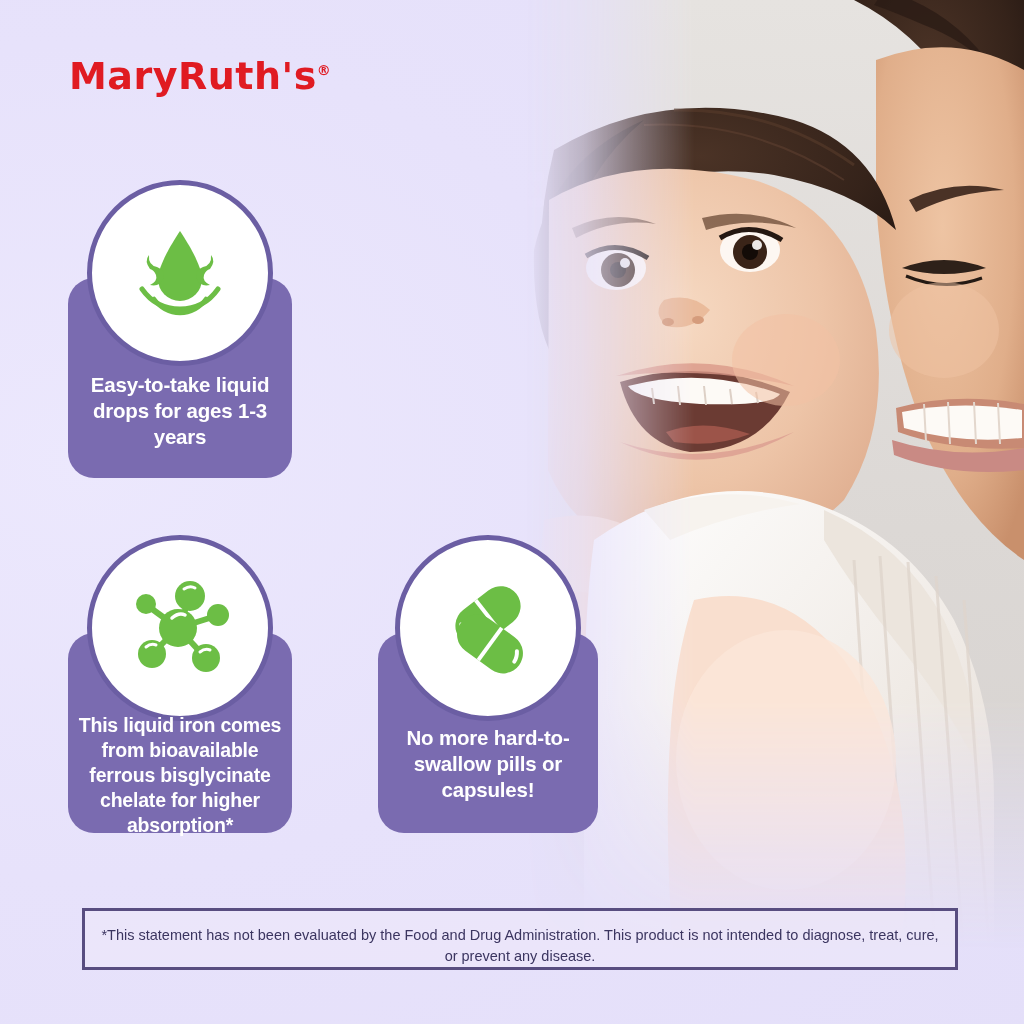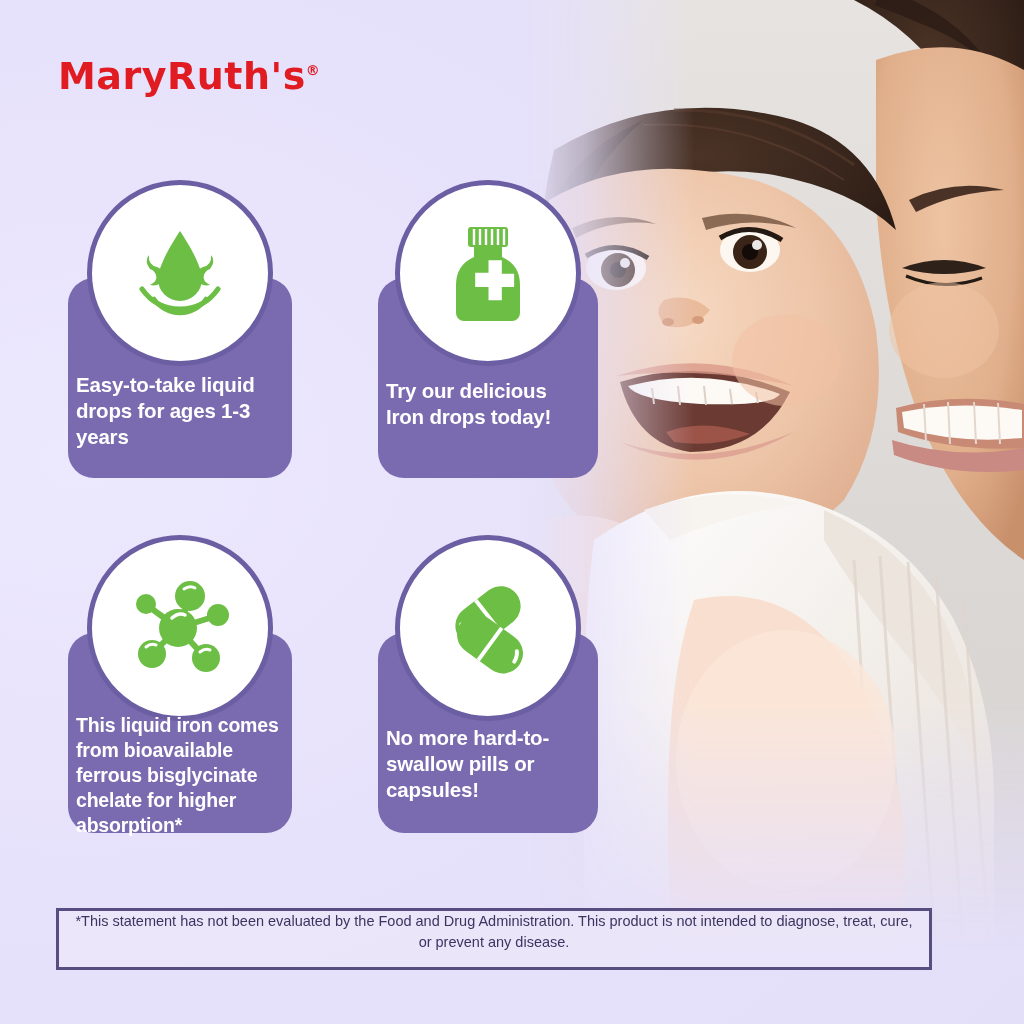--- a/index.html
+++ b/index.html
@@ -24,21 +24,21 @@
        linear-gradient(to bottom, rgba(0,0,0,1) 0px, rgba(0,0,0,1) 700px, rgba(0,0,0,0) 950px);
     -webkit-mask-composite:source-in;
     mask-image:
        linear-gradient(to right, rgba(0,0,0,0) 0px, rgba(0,0,0,.25) 60px, rgba(0,0,0,1) 170px),
        linear-gradient(to bottom, rgba(0,0,0,1) 0px, rgba(0,0,0,1) 700px, rgba(0,0,0,0) 950px);
     mask-composite:intersect;
   }
   .photo svg{display:block;}
 
   
-  .logo{position:absolute;left:58px;top:44px;width:300px;height:56px;}
+  .logo{position:absolute;left:69px;top:44px;width:300px;height:56px;}
   .logo-text{
     font-family:"DejaVu Sans", sans-serif;
     font-weight:bold;
     font-size:38px;
     letter-spacing:.5px;
     color:#e01b22;
     line-height:52px;
     white-space:nowrap;
   }
   .logo-reg{font-size:14px;vertical-align:super;}
@@ -54,21 +54,21 @@
     position:absolute;left:50%;top:0;transform:translateX(-50%);
     border-radius:50%;
     background:#ffffff;
     border:5px solid #6b5ea3;
     box-sizing:border-box;
     display:flex;align-items:center;justify-content:center;
   }
   .card-text{
     position:absolute;left:8px;right:8px;
     color:#ffffff;
-    text-align:left;
+    text-align:center;
     font-weight:bold;
     line-height:1.28;
     letter-spacing:-.2px;
   }
 
   
   #card-1{left:68px;top:180px;width:224px;height:298px;}
   #card-1 .card-body{height:200px;}
   #card-1 .circle{width:186px;height:186px;}
   #card-1 .card-text{top:192px;font-size:20.5px;}
@@ -83,25 +83,25 @@
   #card-3 .circle{width:186px;height:186px;}
   #card-3 .card-text{top:178px;font-size:19.5px;}
 
   #card-4{left:378px;top:535px;width:220px;height:298px;}
   #card-4 .card-body{height:200px;}
   #card-4 .circle{width:186px;height:186px;}
   #card-4 .card-text{top:190px;font-size:20.5px;}
 
   
   .disclaimer{
-    position:absolute;left:56px;top:908px;width:876px;height:62px;
+    position:absolute;left:82px;top:908px;width:876px;height:62px;
     border:3px solid #584d80;
     background:rgba(238,234,250,.55);
     box-sizing:border-box;
-    display:flex;align-items:flex-start;justify-content:center;
+    display:flex;align-items:flex-end;justify-content:center;
   }
   .disclaimer p{
     margin:0;padding:0 14px;
     text-align:center;
     color:#3b3560;
     font-size:14.5px;
     line-height:1.45;
     font-weight:500;
   }
 </style>
@@ -238,32 +238,20 @@
         <path d="M60 18 C60 18 38 50 38 66 a22 22 0 0 0 44 0 C82 50 60 18 60 18 Z" fill="#6cbe45"></path>
         <path d="M30 56 q-6 -8 -1 -14 q-1 10 8 12 q9 3 6 12 q-3 8 -13 6 q8 -4 6 -10 q-2 -5 -6 -6 Z" fill="#6cbe45"></path>
         <path d="M90 56 q6 -8 1 -14 q1 10 -8 12 q-9 3 -6 12 q3 8 13 6 q-8 -4 -6 -10 q2 -5 6 -6 Z" fill="#6cbe45"></path>
         <path d="M22 76 q14 20 38 20 q24 0 38 -20" stroke="#6cbe45" stroke-width="5" fill="none" stroke-linecap="round"></path>
         <path d="M34 86 q10 14 26 14 q16 0 26 -14" stroke="#6cbe45" stroke-width="4.5" fill="none" stroke-linecap="round"></path>
       </svg>
     </div>
     <div class="card-text">Easy-to-take liquid drops for ages 1-3 years</div>
   </div>
 
-  <div class="card" id="card-2">
-    <div class="card-body"></div>
-    <div class="circle">
-      <svg width="120" height="120" viewBox="0 0 120 120">
-        <rect x="40" y="14" width="40" height="20" rx="3" fill="#6cbe45"></rect>
-        <path d="M46 16 v16 M52 16 v16 M58 16 v16 M64 16 v16 M70 16 v16 M76 16 v16" stroke="#ffffff" stroke-width="2.4"></path>
-        <path d="M46 34 h28 v10 q18 8 18 28 v28 a8 8 0 0 1 -8 8 H36 a8 8 0 0 1 -8 -8 V72 q0 -20 18 -28 Z" fill="#6cbe45"></path>
-        <path d="M53 64 h14 v-13 h14 v14 h13 v14 h-13 v14 h-14 v-14 h-14 Z" fill="#ffffff" transform="translate(-6 -3) scale(0.95) translate(3 2)"></path>
-      </svg>
-    </div>
-    <div class="card-text">Try our delicious Iron drops today!</div>
-  </div>
 
   <div class="card" id="card-4">
     <div class="card-body"></div>
     <div class="circle">
       <svg width="120" height="120" viewBox="0 0 120 120">
         <g transform="rotate(-38 60 48)">
           <rect x="24" y="28" width="72" height="40" rx="20" fill="#6cbe45"></rect>
           <path d="M60 28 v40" stroke="#ffffff" stroke-width="4"></path>
           <path d="M34 38 q-4 5 -4 10" stroke="#ffffff" stroke-width="4" fill="none" stroke-linecap="round"></path>
         </g>

